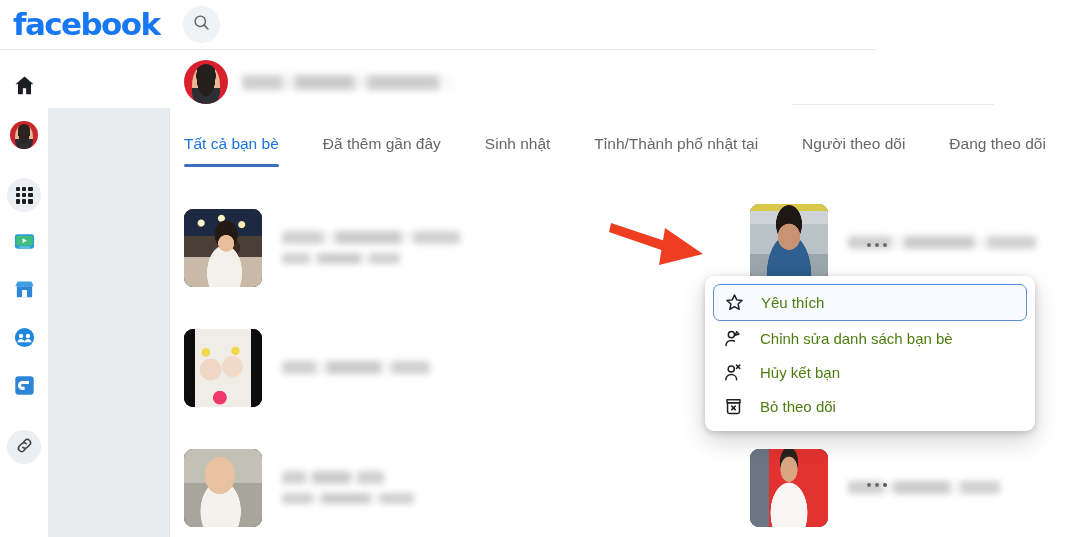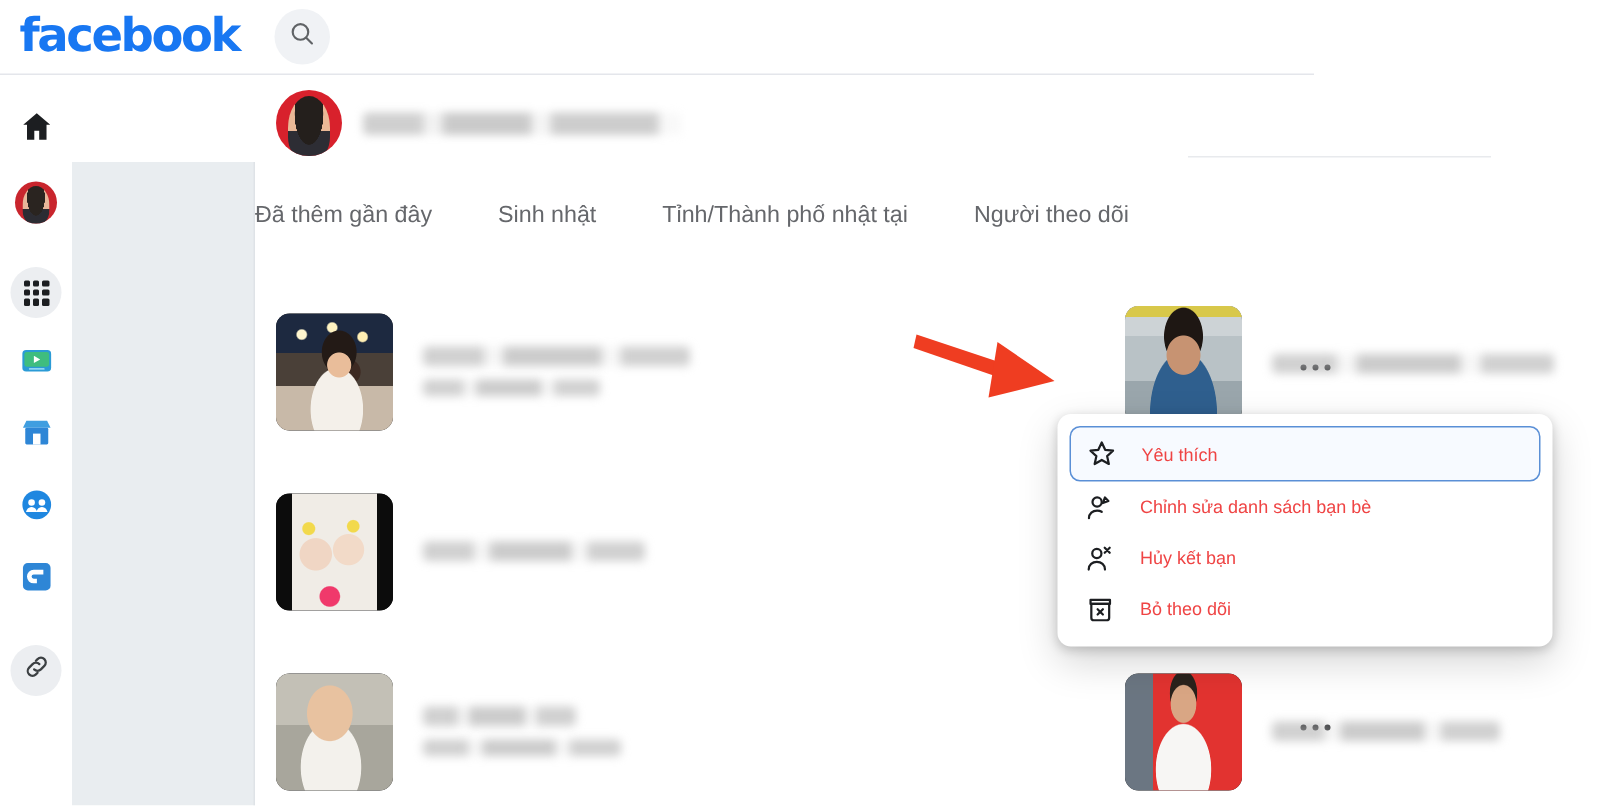--- a/index.html
+++ b/index.html
@@ -281,22 +281,22 @@
     height: 37px;
   }
   .menu-icon {
     width: 22px; height: 22px;
     flex: 0 0 auto;
     display: flex;
     align-items: center;
     justify-content: center;
   }
   .menu-label {
-    font-size: 12px;
-    color: #ef4444;
+    font-size: 15px;
+    color: #4d7c0f;
     line-height: 1;
     white-space: nowrap;
   }
 
   
   .ph { position: absolute; inset: 0; }
 </style>
 </head>
 <body>
 
@@ -403,31 +403,38 @@
   <div class="main">
 
     <div class="profile-strip">
       <div class="profile-avatar"></div>
       <div class="blur-name"></div>
     </div>
 
     <div class="hair-divider"></div>
 
     <div class="tabs">
-      <div class="tab" style="">
+      <div class="tab active" style="margin-left:14px">
+        <span>Tất cả bạn bè</span>
+        <span class="tab-underline"></span>
+      </div>
+      <div class="tab" style="margin-left:44px">
         <span>Đã thêm gần đây</span>
       </div>
       <div class="tab" style="margin-left:44px">
         <span>Sinh nhật</span>
       </div>
       <div class="tab" style="margin-left:44px">
         <span>Tỉnh/Thành phố nhật tại</span>
       </div>
       <div class="tab" style="margin-left:44px">
         <span>Người theo dõi</span>
+      </div>
+      <div class="tab" style="margin-left:44px">
+        <span>Đang theo dõi</span>
       </div>
     </div>
 
     <div class="friends">
 
       <div class="friend-card" style="left:14px; top:0;">
         <div class="thumb">
           <span class="ph" style="background:
               radial-gradient(circle at 22% 18%, #fff6cf 0 3px, transparent 4px),
               radial-gradient(circle at 48% 12%, #fff3c2 0 3px, transparent 4px),

